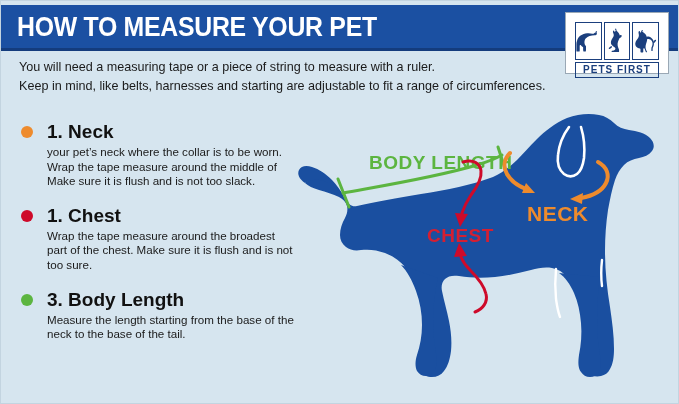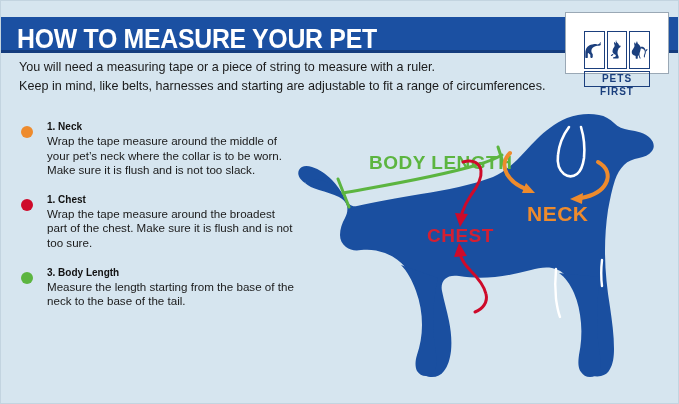--- a/index.html
+++ b/index.html
@@ -14,23 +14,23 @@
     background: #d6e5ef;
     overflow: hidden;
     font-family: "Liberation Sans", sans-serif;
     box-sizing: border-box;
     border: 1px solid #c3d4e0;
   }
 
   
   #header-bar {
     position: absolute;
-    left: 0; top: 16px;
+    left: 0; top: 4px;
     width: 679px;
-    height: 36px;
+    height: 46px;
     background: #1b50a2;
     border-bottom: 3px solid #143c7d;
     box-sizing: border-box;
   }
   #header-title {
     position: absolute;
     left: 16px;
     top: 7px;
     color: #ffffff;
     font-size: 27px;
@@ -45,21 +45,21 @@
   
   #logo {
     position: absolute;
     right: 9px;
     top: 11px;
     width: 104px;
     height: 62px;
     background: #ffffff;
     border: 1px solid #9aa8b5;
     box-sizing: border-box;
-    padding: 18px;
+    padding: 9px;
     z-index: 5;
   }
   #logo-frames {
     display: flex;
     gap: 2px;
     height: 38px;
   }
   .logo-frame {
     flex: 1;
     border: 1px solid #1b3f7d;
@@ -103,21 +103,21 @@
   .step { position: relative; margin-bottom: 16px; padding-left: 28px; }
   .bullet {
     position: absolute;
     left: 2px;
     top: 5px;
     width: 12px;
     height: 12px;
     border-radius: 50%;
   }
   .step-title {
-    font-size: 10px;
+    font-size: 19px;
     font-weight: bold;
     color: #111111;
     margin-bottom: 2px;
   }
   .step-body {
     font-size: 11.6px;
     line-height: 14.6px;
     color: #1a1a1a;
   }
 
@@ -177,22 +177,22 @@
     <div>You will need a measuring tape or a piece of string to measure with a ruler.</div>
     <div>Keep in mind, like belts, harnesses and starting are adjustable to fit a range of circumferences.</div>
   </div>
 
   <div id="steps">
 
     <div class="step">
       <span class="bullet" style="background:#ee8b2d"></span>
       <div class="step-title">1. Neck</div>
       <div class="step-body">
+        <div>your pet’s neck where the collar is to be worn.</div>
         <div>Wrap the tape measure around the middle of</div>
-        <div>your pet’s neck where the collar is to be worn.</div>
         <div>Make sure it is flush and is not too slack.</div>
       </div>
     </div>
 
     <div class="step">
       <span class="bullet" style="background:#ce0a2a"></span>
       <div class="step-title">1. Chest</div>
       <div class="step-body">
         <div>Wrap the tape measure around the broadest</div>
         <div>part of the chest. Make sure it is flush and is not</div>

